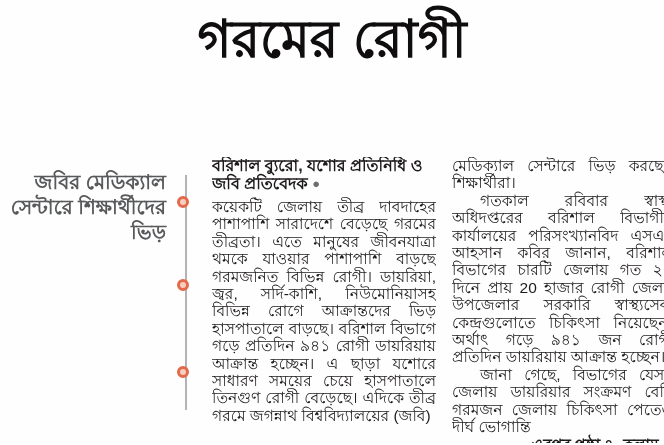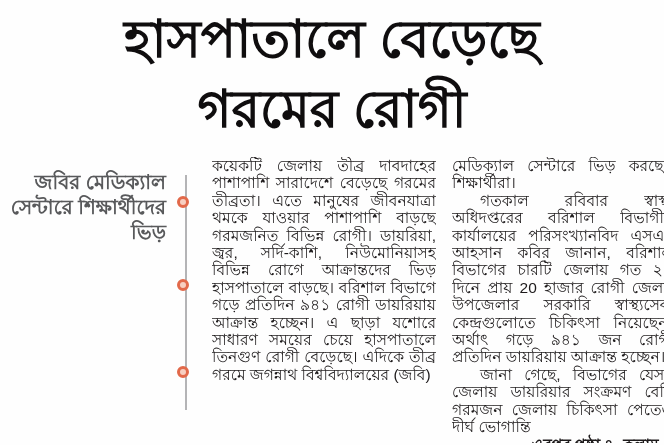--- a/index.html
+++ b/index.html
@@ -93,34 +93,37 @@
     font-size:13px;
     margin-right:4px;
   }
 </style>
 </head>
 <body>
 
 <div class="page">
 
   <h1 class="headline">
-    <div>হাসপাতালে বেড়েছে</div>
     <div>গরমের রোগী</div>
   </h1>
 
   <aside class="sidebar">
     <div class="highlight-item">জবির মেডিক্যাল সেন্টারে শিক্ষার্থীদের ভিড়</div>
   </aside>
 
   <div class="timeline-line"></div>
   <div class="timeline-dot dot-1"></div>
   <div class="timeline-dot dot-2"></div>
   <div class="timeline-dot dot-3"></div>
 
   <div class="column col-1">
+    <p class="byline">
+      <span>বরিশাল ব্যুরো, যশোর প্রতিনিধি ও জবি প্রতিবেদক</span>
+      <span class="byline-bullet">●</span>
+    </p>
     <p>কয়েকটি জেলায় তীব্র দাবদাহের পাশাপাশি সারাদেশে বেড়েছে গরমের তীব্রতা। এতে মানুষের জীবনযাত্রা থমকে যাওয়ার পাশাপাশি বাড়ছে গরমজনিত বিভিন্ন রোগী। ডায়রিয়া, জ্বর, সর্দি-কাশি, নিউমোনিয়াসহ বিভিন্ন রোগে আক্রান্তদের ভিড় হাসপাতালে বাড়ছে। বরিশাল বিভাগে গড়ে প্রতিদিন ৯৪১ রোগী ডায়রিয়ায় আক্রান্ত হচ্ছেন। এ ছাড়া যশোরে সাধারণ সময়ের চেয়ে হাসপাতালে তিনগুণ রোগী বেড়েছে। এদিকে তীব্র গরমে জগন্নাথ বিশ্ববিদ্যালয়ের (জবি)</p>
   </div>
 
   <div class="column col-2">
     <p>মেডিক্যাল সেন্টারে ভিড় করছেন শিক্ষার্থীরা।</p>
     <p class="indent">গতকাল রবিবার স্বাস্থ্য অধিদপ্তরের বরিশাল বিভাগীয় কার্যালয়ের পরিসংখ্যানবিদ এসএম আহসান কবির জানান, বরিশাল বিভাগের চারটি জেলায় গত ২০ দিনে প্রায় 20 হাজার রোগী জেলা-উপজেলার সরকারি স্বাস্থ্যসেবা কেন্দ্রগুলোতে চিকিৎসা নিয়েছেন। অর্থাৎ গড়ে ৯৪১ জন রোগী প্রতিদিন ডায়রিয়ায় আক্রান্ত হচ্ছেন।</p>
     <p class="indent">
       <span>জানা গেছে, বিভাগের যেসব জেলায় ডায়রিয়ার সংক্রমণ বেশি গরমজন জেলায় চিকিৎসা পেতেও দীর্ঘ ভোগান্তি</span>
       <span class="continuation">
         <span class="cont-marker">■</span>

